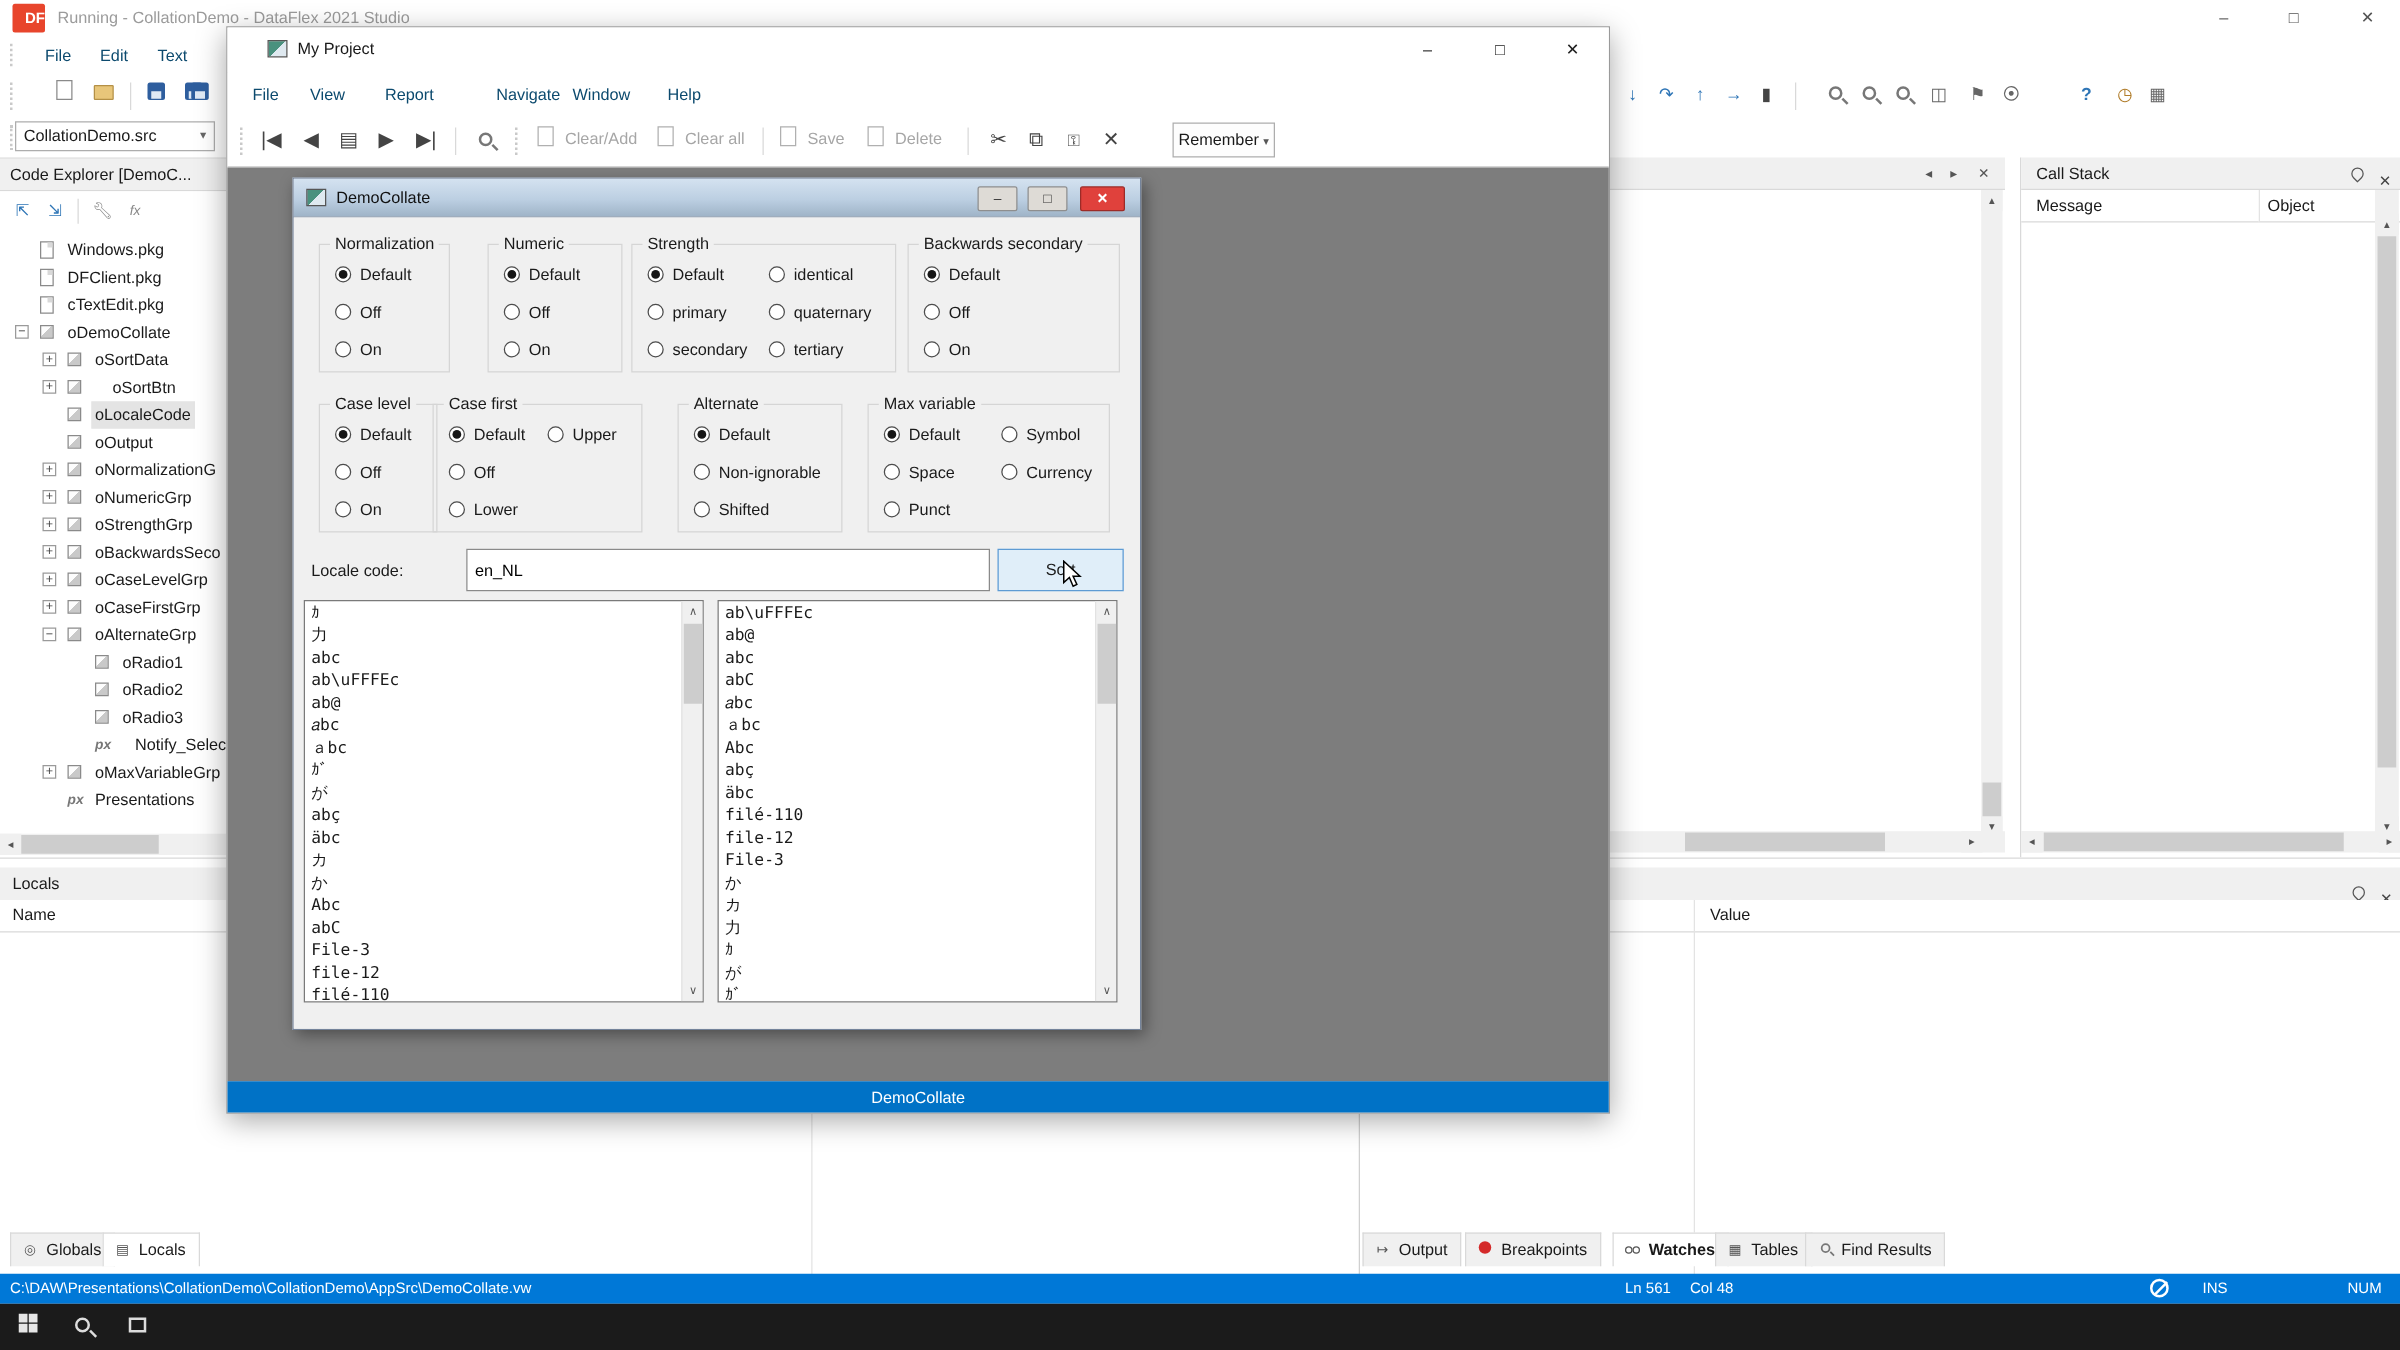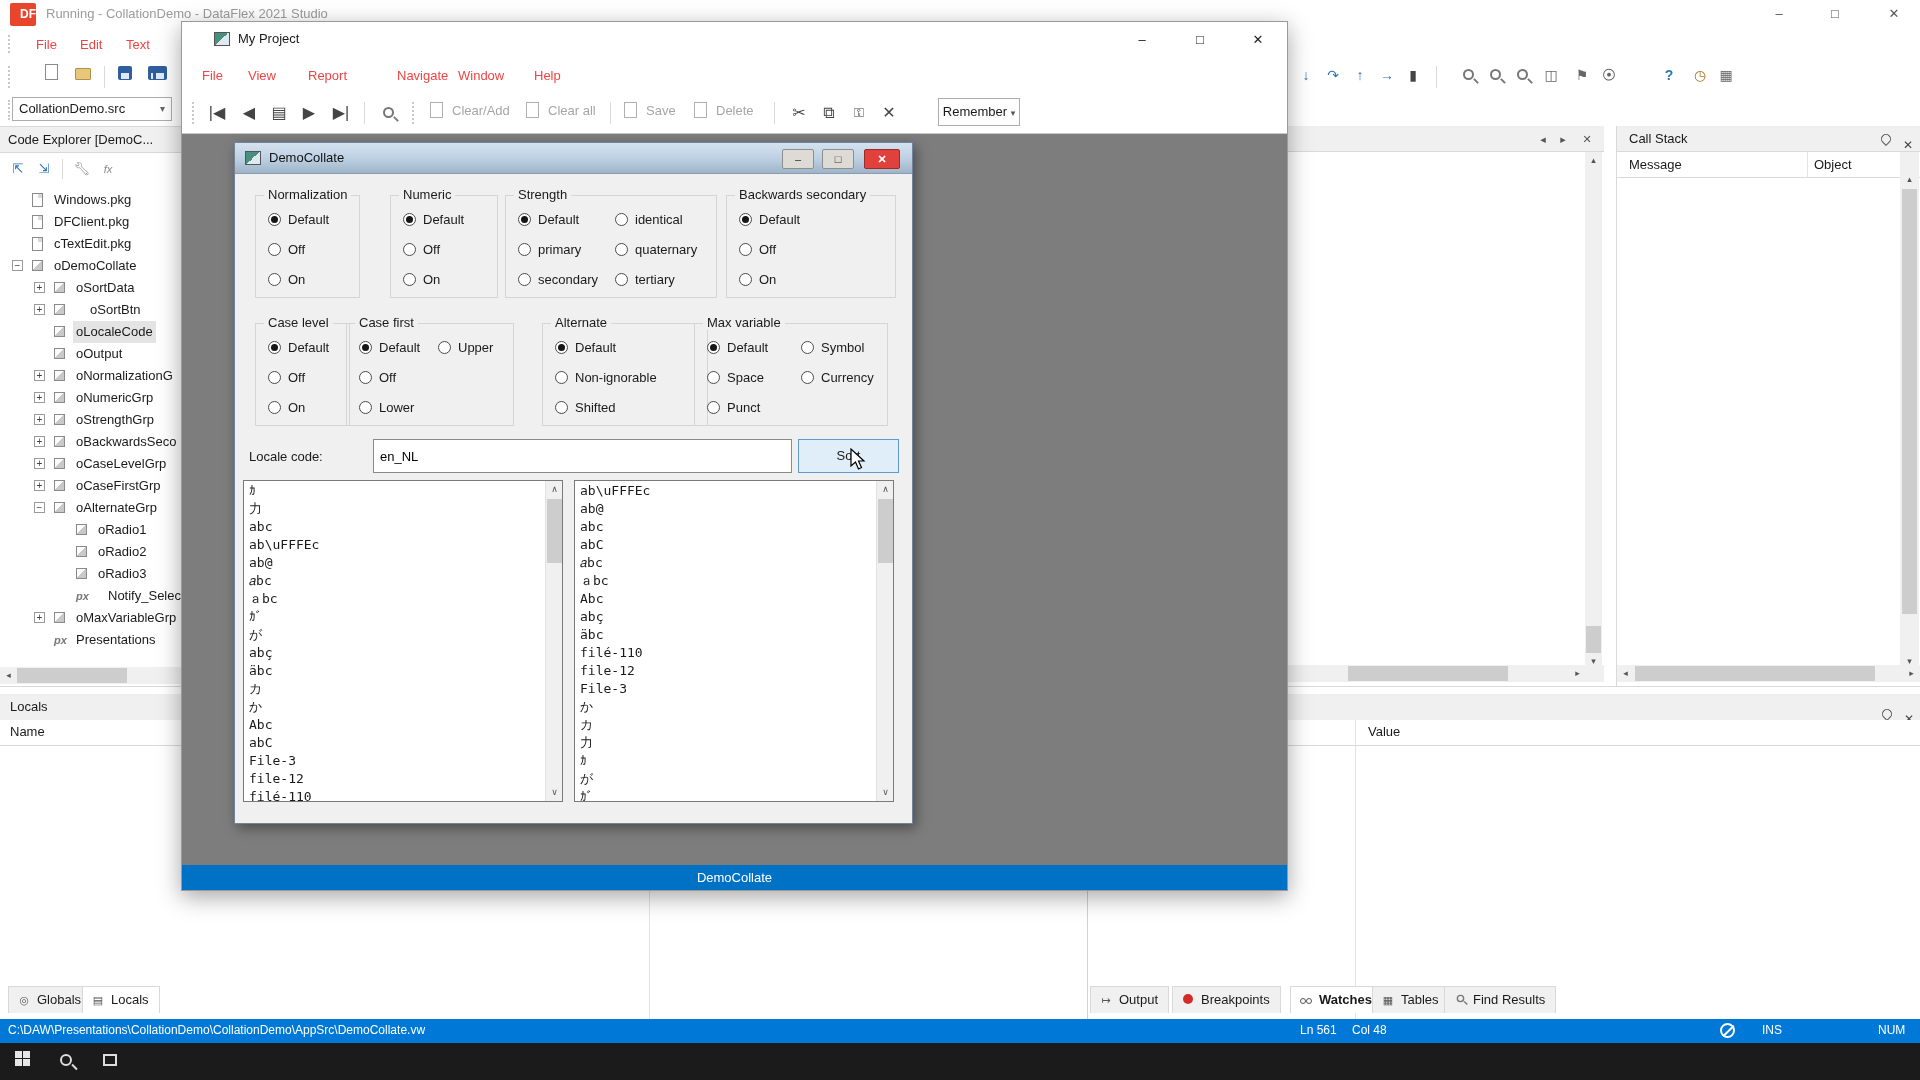--- a/index.html
+++ b/index.html
@@ -14,21 +14,21 @@
   .winbtn { position:absolute; width:46px; height:28px; text-align:center; line-height:28px; color:#555; font-size:13px; }
   .magnifier { position:relative; display:inline-block; width:11px; height:11px; border:2px solid #777; border-radius:50%; }
   .magnifier:after { content:""; position:absolute; left:8px; top:9px; width:6px; height:2px; background:#777; transform:rotate(45deg); }
 
   
   .ide-titlebar { left:0; top:0; width:1920px; height:29px; background:#fff; }
   .df-logo { left:10px; top:3px; width:26px; height:23px; background:#e8452c; color:#fff; font-weight:bold;
     font-size:12px; text-align:right; line-height:23px; border-radius:2px; }
   .ide-title { left:46px; top:6px; color:#9b9b9b; font-size:13px; }
   .ide-menubar { left:0; top:29px; width:1920px; height:29px; background:#fff; }
-  .menu-item { position:absolute; top:5px; padding:3px 8px; color:#ef4444; }
+  .menu-item { position:absolute; top:5px; padding:3px 8px; color:#0c4a6e; }
   .ide-toolbar { left:0; top:58px; width:1920px; height:36px; background:#fff; }
   .combo-row { left:0; top:94px; width:1920px; height:32px; background:#fff; }
   .src-combo { position:absolute; left:12px; top:3px; width:160px; height:24px; border:1px solid #adadad;
     background:#fff; line-height:22px; padding-left:6px; font-size:13px; }
   .src-combo .dd { position:absolute; right:6px; top:0; color:#666; font-size:10px; }
 
   
   .tico { position:absolute; top:4px; width:26px; height:26px; text-align:center; line-height:26px; font-size:14px; color:#666; }
   .page-ico { display:inline-block; position:relative; width:13px; height:16px; background:#fff; border:1px solid #8a8a8a; }
   .page-ico.gray { border-color:#b0b0b0; }
@@ -512,21 +512,21 @@
               <div class="ropt" style="left: 12px; top: 44px;"><span class="radio"></span><span>Off</span></div>
               <div class="ropt" style="left: 12px; top: 74px;"><span class="radio"></span><span>On</span></div>
             </div>
           <div class="grp" style="left:111px;top:149px;width:168px;height:103px;">
               <span class="grp-label">Case first</span>
               <div class="ropt" style="left: 12px; top: 14px;"><span class="radio sel"></span><span>Default</span></div>
               <div class="ropt" style="left: 12px; top: 44px;"><span class="radio"></span><span>Off</span></div>
               <div class="ropt" style="left: 12px; top: 74px;"><span class="radio"></span><span>Lower</span></div>
               <div class="ropt" style="left: 91px; top: 14px;"><span class="radio"></span><span>Upper</span></div>
             </div>
-          <div class="grp" style="left:307px;top:149px;width:166px;height:103px;">
+          <div class="grp" style="left:307px;top:149px;width:132px;height:103px;">
               <span class="grp-label">Alternate</span>
               <div class="ropt" style="left: 12px; top: 14px;"><span class="radio sel"></span><span>Default</span></div>
               <div class="ropt" style="left: 12px; top: 44px;"><span class="radio"></span><span>Non-ignorable</span></div>
               <div class="ropt" style="left: 12px; top: 74px;"><span class="radio"></span><span>Shifted</span></div>
             </div>
           <div class="grp" style="left:459px;top:149px;width:194px;height:103px;">
               <span class="grp-label">Max variable</span>
               <div class="ropt" style="left: 12px; top: 14px;"><span class="radio sel"></span><span>Default</span></div>
               <div class="ropt" style="left: 12px; top: 44px;"><span class="radio"></span><span>Space</span></div>
               <div class="ropt" style="left: 12px; top: 74px;"><span class="radio"></span><span>Punct</span></div>

